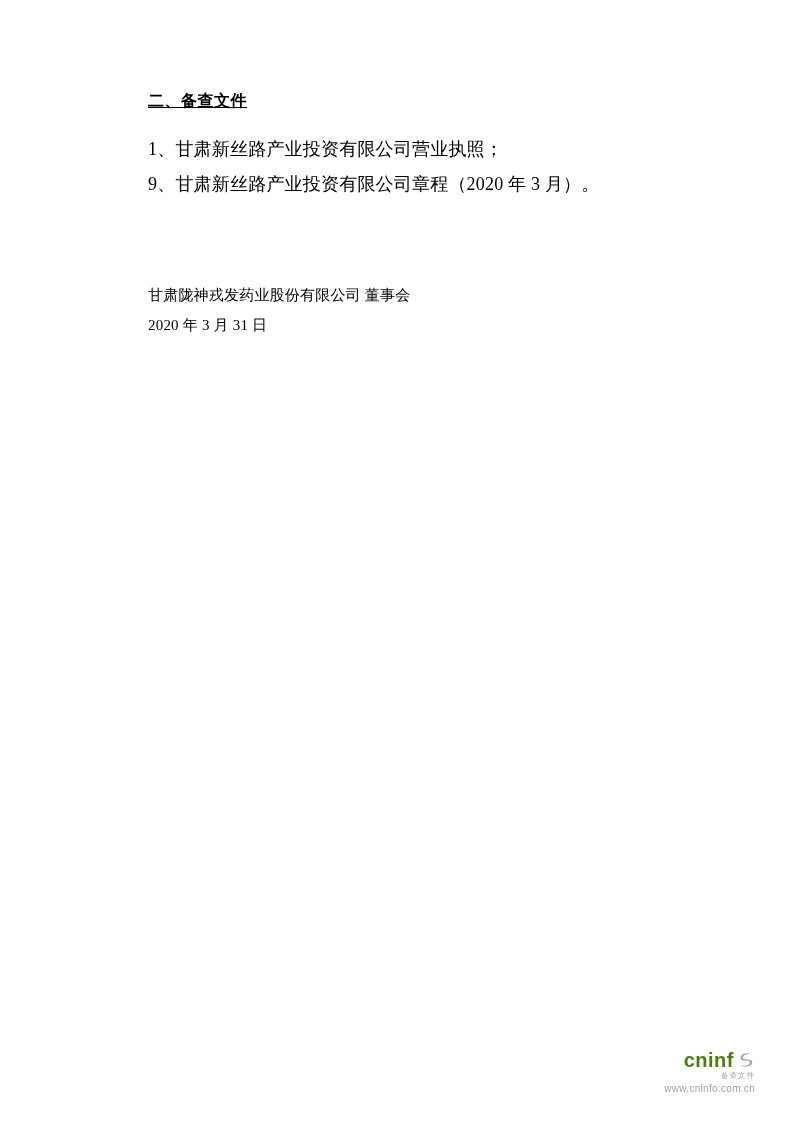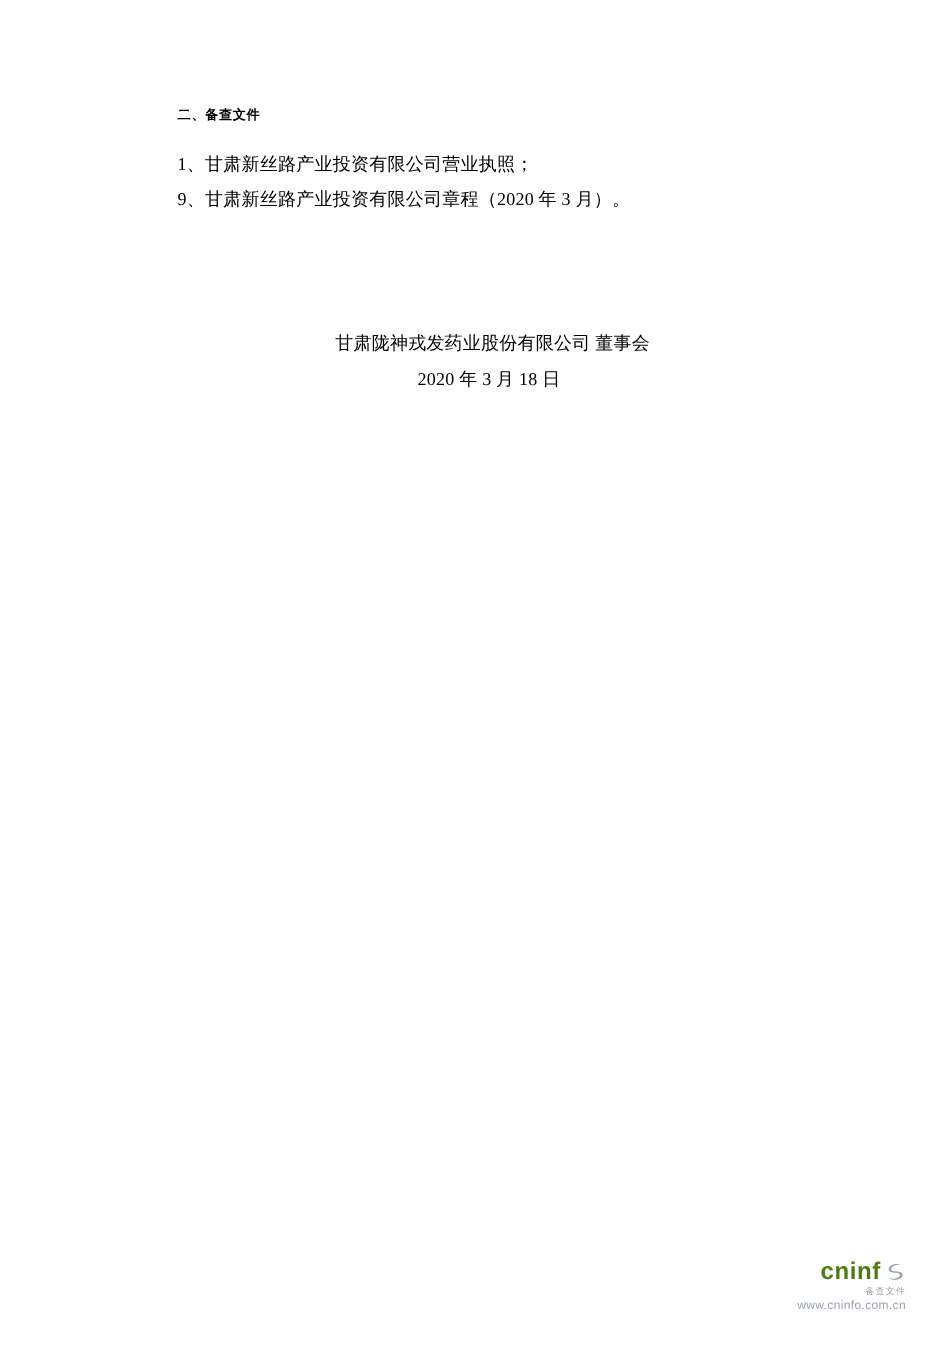--- a/index.html
+++ b/index.html
@@ -18,44 +18,45 @@
   .page {
     position: absolute;
     top: 0;
     left: 0;
     width: 793px;
     height: 1122px;
     box-sizing: border-box;
     padding: 88px 120px 0 148px;
   }
   .section-heading {
-    font-size: 11px;
+    font-size: 16px;
     font-weight: bold;
     letter-spacing: 0.5px;
     margin: 0 0 18px 0;
     line-height: 1.6;
+    text-decoration: underline;
   }
   .doc-line {
-    font-size: 15px;
+    font-size: 18px;
     line-height: 1.95;
     margin: 0;
     letter-spacing: 0.2px;
   }
   .spacer-lg {
     height: 34px;
   }
   .notice-line {
     font-size: 15px;
     line-height: 1.95;
     margin: 0;
     letter-spacing: 0.2px;
   }
   .sign-block {
-    margin-top: 56px;
-    text-align: center;
+    margin-top: 44px;
+    text-align: left;
     padding-right: 0px;
   }
   .sign-line {
     font-size: 15px;
     line-height: 2.0;
     letter-spacing: 0.2px;
   }
   .sign-line.date {
     padding-right: 6px;
   }
@@ -109,21 +110,21 @@
 
   <p class="doc-line">1、甘肃新丝路产业投资有限公司营业执照；</p>
 
   <p class="doc-line">9、甘肃新丝路产业投资有限公司章程（2020 年 3 月）。</p>
 
   <div class="spacer-lg"></div>
 
 
   <div class="sign-block">
     <div class="sign-line">甘肃陇神戎发药业股份有限公司  董事会</div>
-    <div class="sign-line date">2020 年 3 月 18 日</div>
+    <div class="sign-line date">2020 年 3 月 31 日</div>
   </div>
 
 </div>
 
 <div class="footer-logo">
   <div class="logo-main">
     <span>cninf</span>
     <span class="logo-mark">
       <svg viewBox="0 0 18 18" width="18" height="18" aria-hidden="true">
         <path d="M14.5 3.2 C10.5 1.2 4.5 2.6 3.6 6.2 C3.0 8.6 5.6 9.6 8.4 9.6 C11.2 9.6 13.2 10.2 12.9 11.8 C12.5 14.2 7.8 15.4 3.8 14.3 C7.6 16.8 14.4 15.6 15.2 11.8 C15.7 9.4 13.0 8.5 10.2 8.5 C7.4 8.5 5.4 7.9 5.7 6.3 C6.1 3.9 10.7 2.5 14.5 3.2 Z" fill="#9aa4ad"></path>

